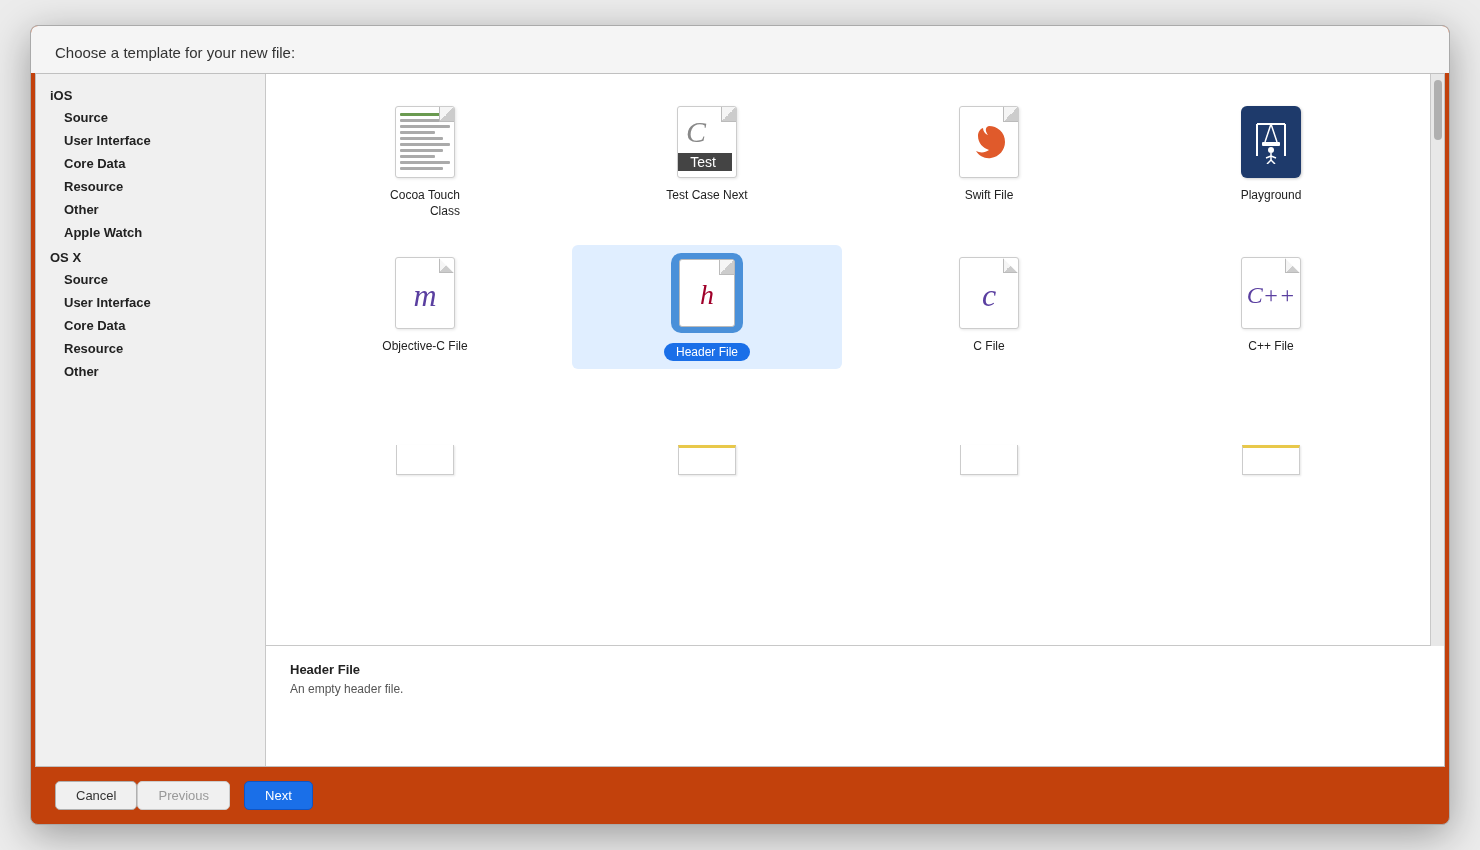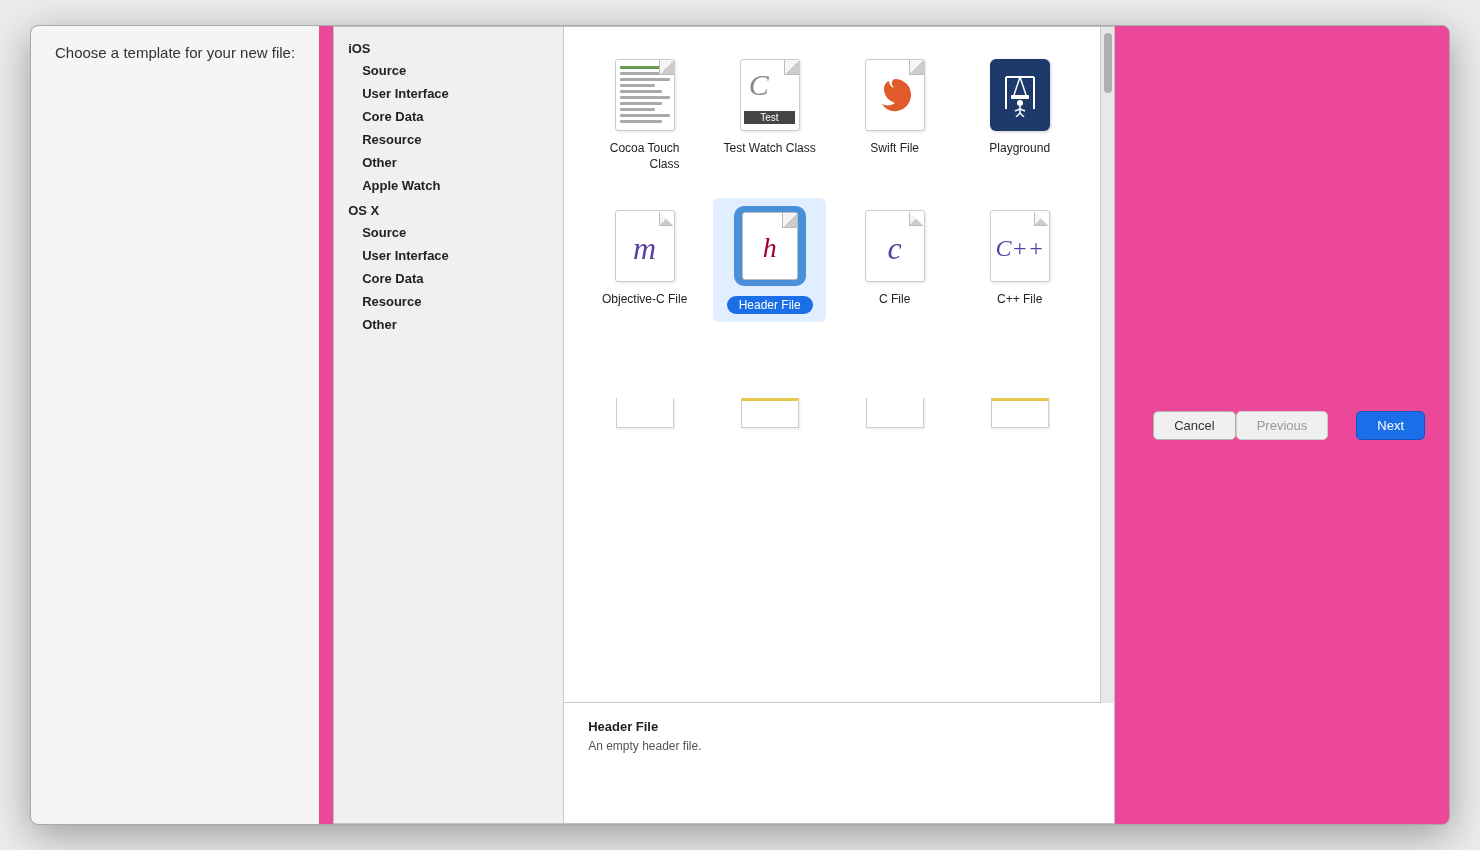--- a/index.html
+++ b/index.html
@@ -7,40 +7,41 @@
       font-family: -apple-system, BlinkMacSystemFont, "Helvetica Neue", Arial, sans-serif;
       background: #ececec;
       display: flex;
       justify-content: center;
       align-items: center;
       width: 1480px;
       height: 850px;
       overflow: hidden;
     }
     .dialog {
-      background: #ec4899;
+      background: #c2410c;
       border: 1px solid #aaa;
       border-radius: 8px;
       box-shadow: 0 10px 40px rgba(0,0,0,0.35);
       width: 1420px;
       height: 800px;
       display: flex;
+      flex-direction: column;
       overflow: hidden;
     }
     .dialog-title {
       padding: 18px 24px 12px 24px;
       font-size: 15px;
       color: #333;
       background: #f5f5f5;
     }
     .dialog-body {
       display: flex;
       flex: 1;
       border: 1px solid #c0c0c0;
-      margin: 0 14px;
+      margin: 0 4px;
       background: white;
       overflow: hidden;
     }
     
     .sidebar {
       width: 230px;
       min-width: 230px;
       background: #f0f0f0;
       border-right: 1px solid #c8c8c8;
       overflow-y: auto;
@@ -142,21 +143,20 @@
     .scrollbar-thumb {
       width: 8px;
       height: 60px;
       background: #b0b0b0;
       border-radius: 4px;
       margin-top: 4px;
     }
     
     .dialog-footer {
       display: flex;
-      justify-content: space-between;
       align-items: center;
       padding: 14px 24px;
     }
     .btn {
       font-size: 13px;
       padding: 6px 20px;
       border-radius: 5px;
       cursor: pointer;
       border: 1px solid #b0b0b0;
       background: #f0f0f0;
@@ -168,21 +168,21 @@
       border: 1px solid #1055c4;
     }
     .btn-disabled {
       color: #999;
       background: #f0f0f0;
       border: 1px solid #ccc;
       cursor: default;
     }
     .btn-group {
       display: flex;
-      gap: 28px;
+      gap: 14px;
     }
     
     .file-icon-base {
       width: 60px;
       height: 72px;
       background: white;
       border: 1px solid #ccc;
       border-radius: 3px;
       position: relative;
       display: flex;
@@ -304,21 +304,21 @@
       position: absolute;
       top: 8px;
       left: 8px;
     }
     .test-badge {
       position: absolute;
       bottom: 6px;
       right: 4px;
       background: #444;
       color: white;
-      font-size: 10px;
+      font-size: 14px;
       padding: 1px 16px;
       border-radius: 0;
     }
     
     .playground-icon {
       width: 60px;
       height: 72px;
       background: #1e3a6b;
       border-radius: 6px;
       display: flex;
@@ -412,21 +412,21 @@
               <div class="template-label">Cocoa Touch<br>Class</div>
             </div>
 
             <div class="template-item">
               <div class="template-icon">
                 <div class="test-icon">
                   <span class="test-c-letter" style="font-size:30px; color:#888; font-family: serif; font-style:italic;">C</span>
                   <div class="test-badge">Test</div>
                 </div>
               </div>
-              <div class="template-label">Test Watch Class</div>
+              <div class="template-label">Test Case Next</div>
             </div>
 
             <div class="template-item">
               <div class="template-icon">
                 <div class="swift-icon">
                   <svg width="40" height="40" viewBox="0 0 40 40">
                     <path d="M20 4 C28 4, 36 10, 36 20 C36 28, 30 35, 22 36 C16 37, 10 34, 7 29 C11 31, 16 31, 20 28 C14 26, 9 21, 9 14 C9 10, 11 7, 14 6 C14 9, 16 12, 19 13 C16 9, 16 5, 20 4 Z" fill="#e05a2b"></path>
                   </svg>
                 </div>
               </div>

